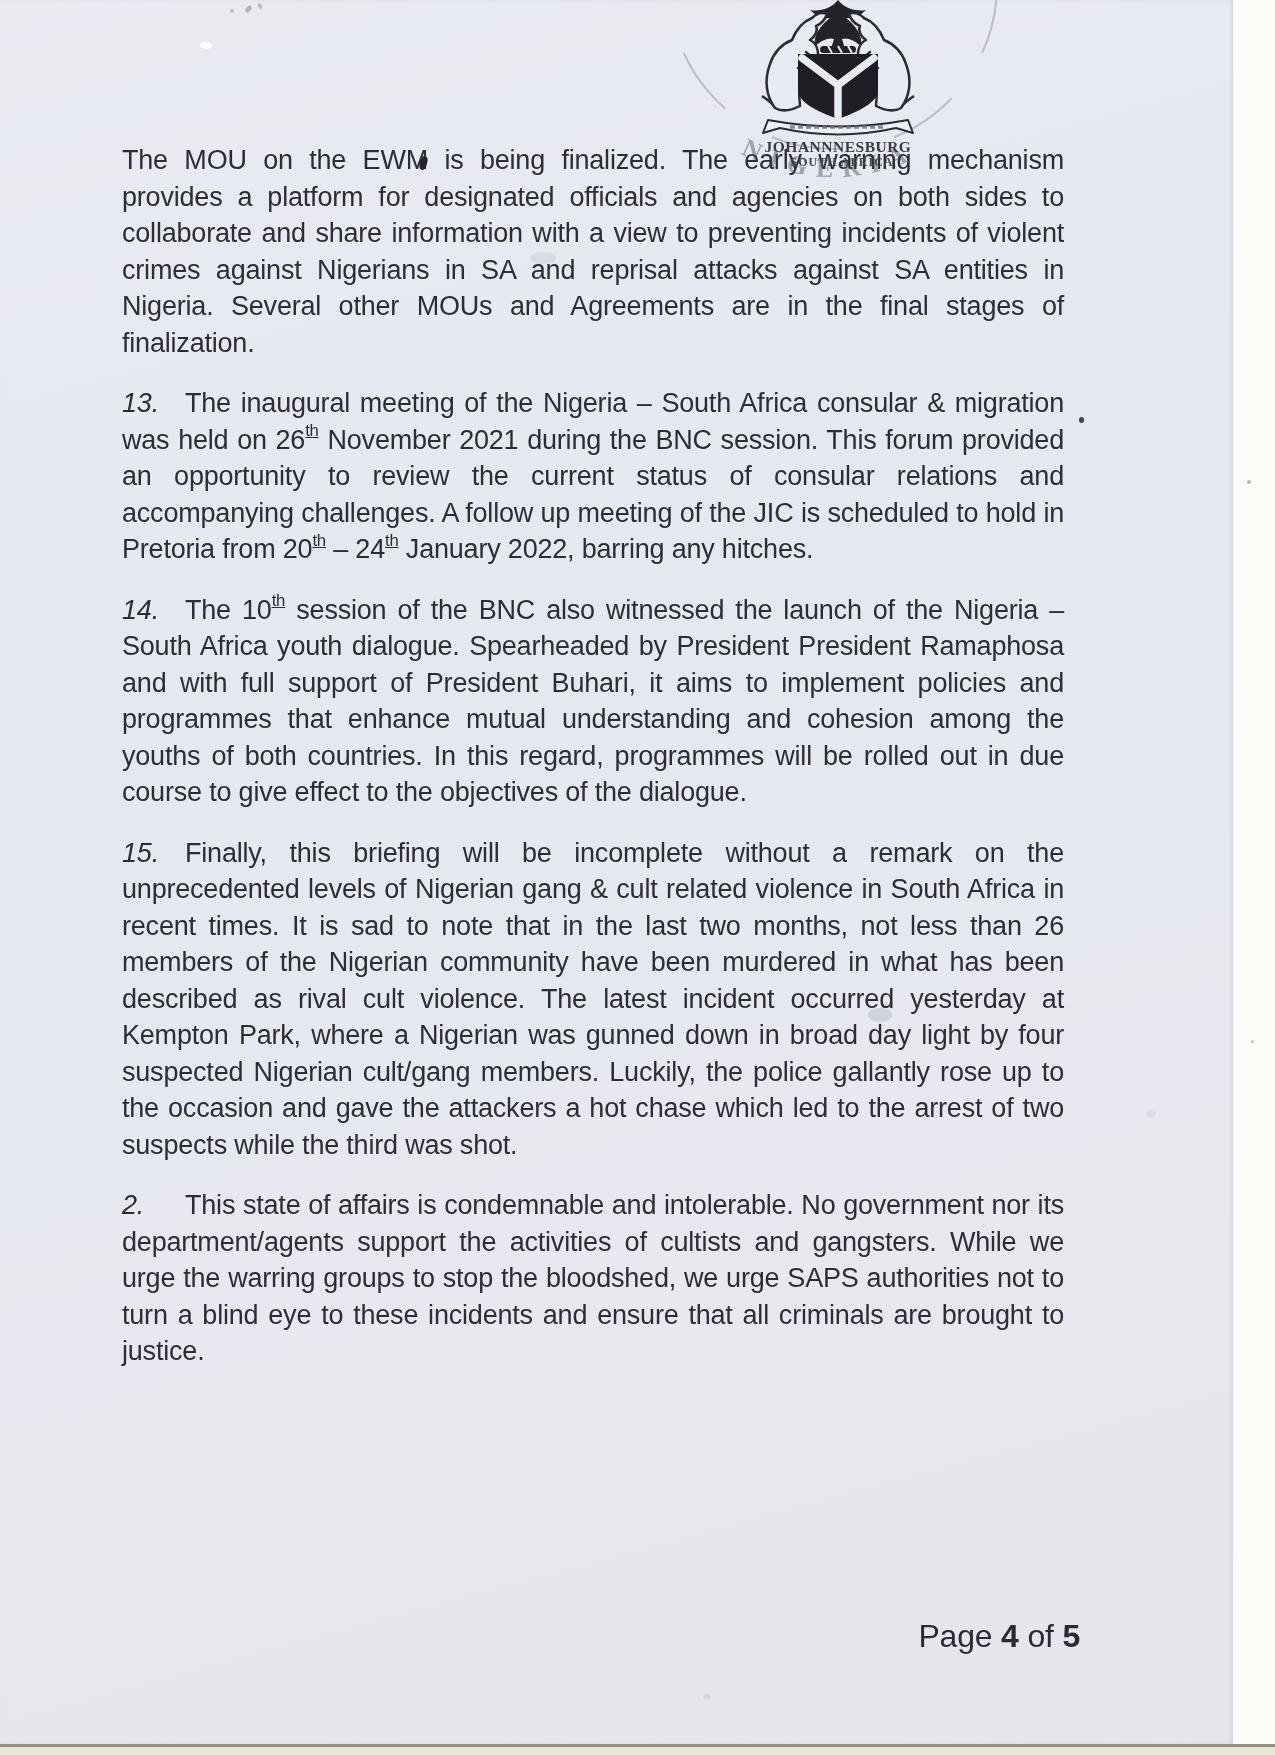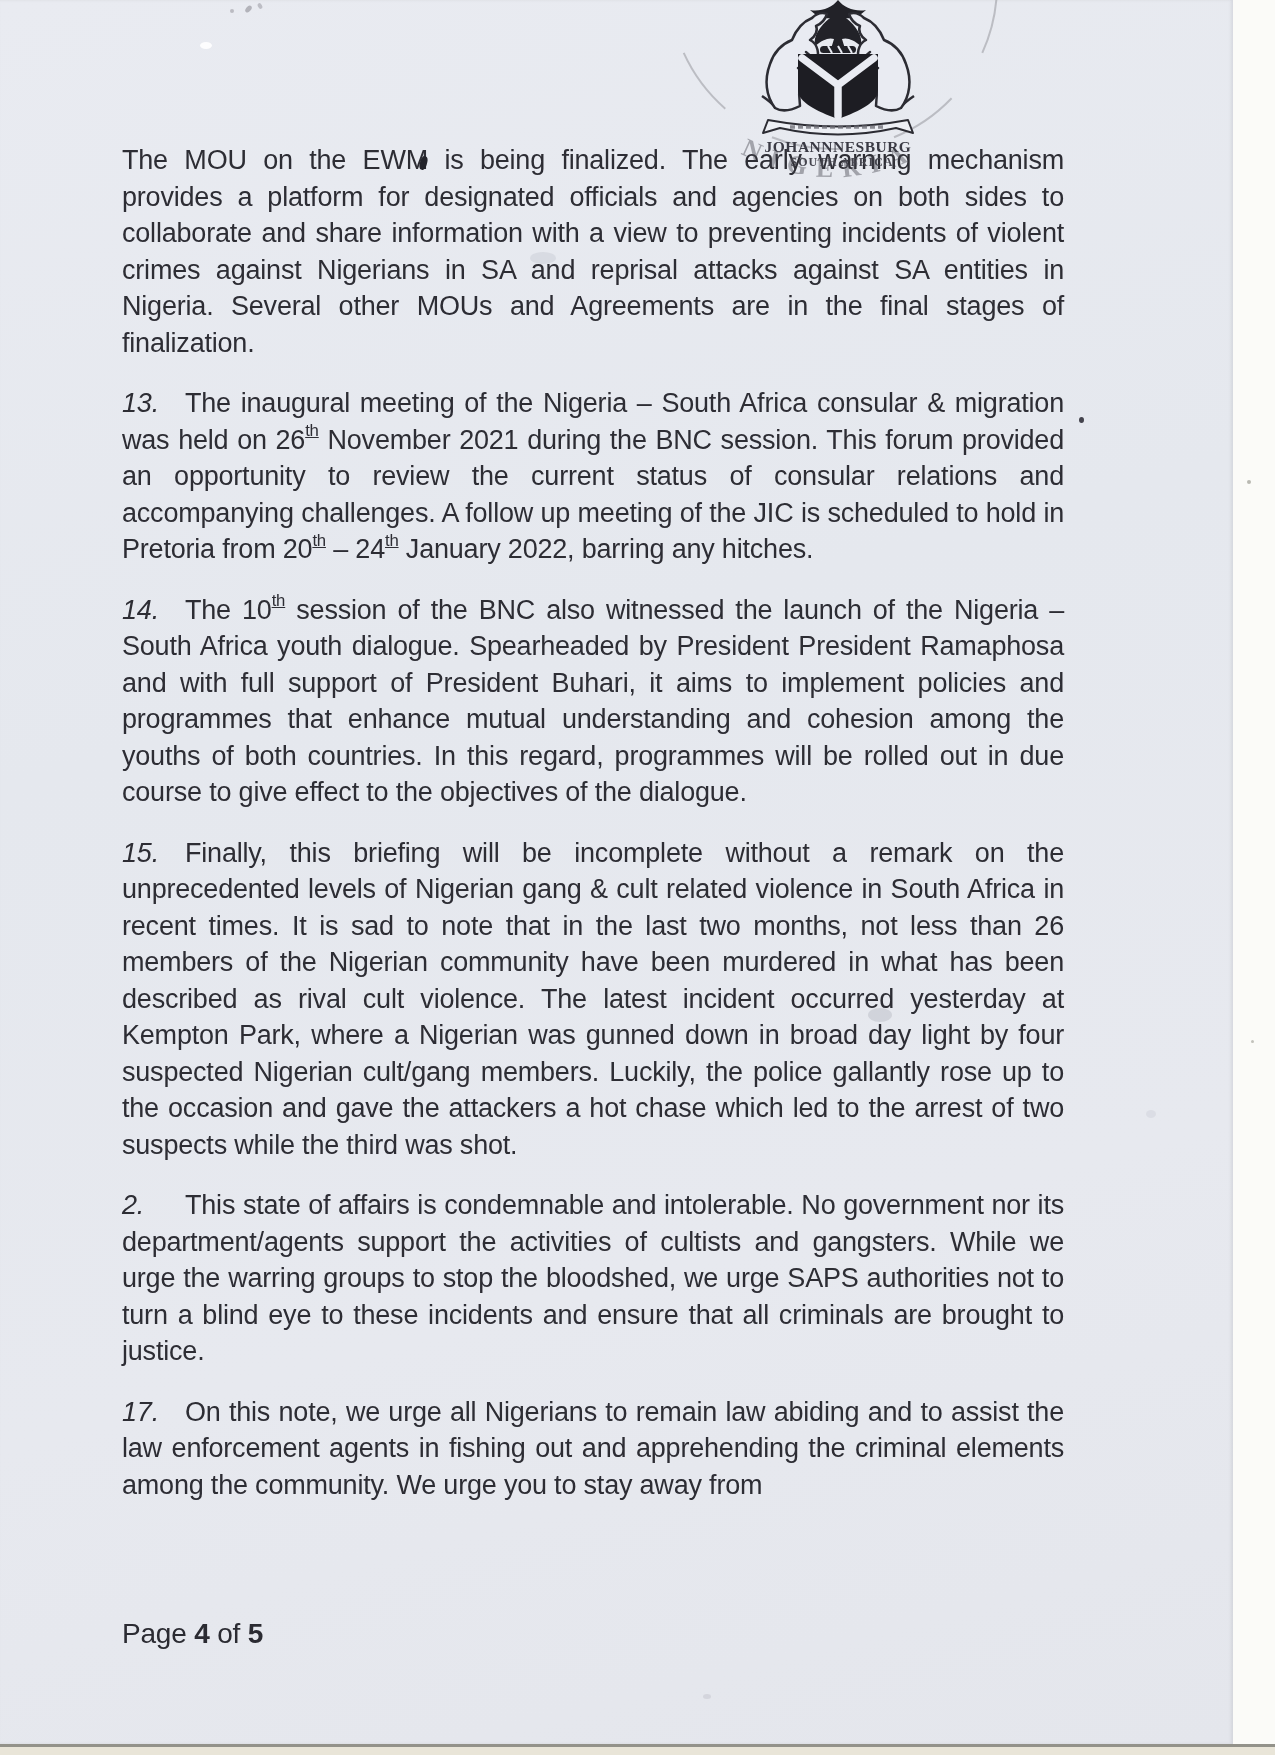--- a/index.html
+++ b/index.html
@@ -27,42 +27,41 @@
   .doc{
     position:absolute;left:122px;top:142px;width:958px;
     color:#2d2d34;font-size:27px;line-height:36.5px;
     text-align:justify;letter-spacing:-0.2px;
   }
   .doc p{margin:0 16px 24px 0;}
   .pnum{display:inline-block;min-width:63px;font-style:italic;}
   sup{font-size:0.62em;line-height:0;position:relative;top:-0.15em;text-decoration:underline;}
   .footer{
     position:absolute;left:122px;top:1618px;width:958px;
-    text-align:left;font-size:28px;color:#2b2b32;letter-spacing:-0.2px;
+    text-align:right;font-size:32px;color:#2b2b32;letter-spacing:-0.2px;
   }
   .footer b{font-weight:bold;}
   
   svg.stamp{position:absolute;left:0;top:0;pointer-events:none;}
   
   .speck{position:absolute;border-radius:50%;}
 </style>
 </head>
 <body>
 
 <div class="paper"></div>
 <div class="bed-right"></div>
 <div class="bed-bottom"></div>
 
 <div class="doc">
     <p><span>The MOU on the EWM is being finalized.  The early warning mechanism provides a platform for designated officials and agencies on both sides to collaborate and share information with a view to preventing incidents of violent crimes against Nigerians in SA and reprisal attacks against SA entities in Nigeria. Several other MOUs and Agreements are in the final stages of finalization.</span></p>
     <p><span class="pnum">13.</span><span>The inaugural meeting of the Nigeria – South Africa consular &amp; migration was held on 26</span><sup>th</sup><span> November 2021 during the BNC session. This forum provided an opportunity to review the current status of consular relations and accompanying challenges. A follow up meeting of the JIC is scheduled to hold in Pretoria from 20</span><sup>th</sup><span> – 24</span><sup>th</sup><span> January 2022, barring any hitches.</span></p>
     <p><span class="pnum">14.</span><span>The 10</span><sup>th</sup><span> session of the BNC also witnessed the launch of the Nigeria – South Africa youth dialogue. Spearheaded by President President Ramaphosa and with full support of President Buhari, it aims to implement policies and programmes that enhance mutual understanding and cohesion among the youths of both countries. In this regard, programmes will be rolled out in due course to give effect to the objectives of the dialogue.</span></p>
     <p><span class="pnum">15.</span><span>Finally, this briefing will be incomplete without a remark on the unprecedented levels of Nigerian gang &amp; cult related violence in South Africa in recent times. It is sad to note that in the last two months, not less than 26 members of the Nigerian community have been murdered in what has been described as rival cult violence. The latest incident occurred yesterday at Kempton Park, where a Nigerian was gunned down in broad day light by four suspected Nigerian cult/gang members. Luckily, the police gallantly rose up to the occasion and gave the attackers a hot chase which led to the arrest of two suspects while the third was shot.</span></p>
     <p><span class="pnum">2.</span><span>This state of affairs is condemnable and intolerable. No government nor its department/agents support the activities of cultists and gangsters. While we urge the warring groups to stop the bloodshed, we urge SAPS authorities not to turn a blind eye to these incidents and ensure that all criminals are brought to justice.</span></p>
-    <p><span class="pnum">17.</span><span>On this note, we urge all Nigerians to remain law abiding and to assist the law enforcement agents in fishing out and apprehending the criminal elements among the community. We urge you to stay away from</span></p>
   </div>
 
 <div class="footer">
   <span>Page</span>
   <b>4</b>
   <span>of</span>
   <b>5</b>
 </div>
 
 <svg class="stamp" width="1233" height="400" viewBox="0 0 1233 400">

